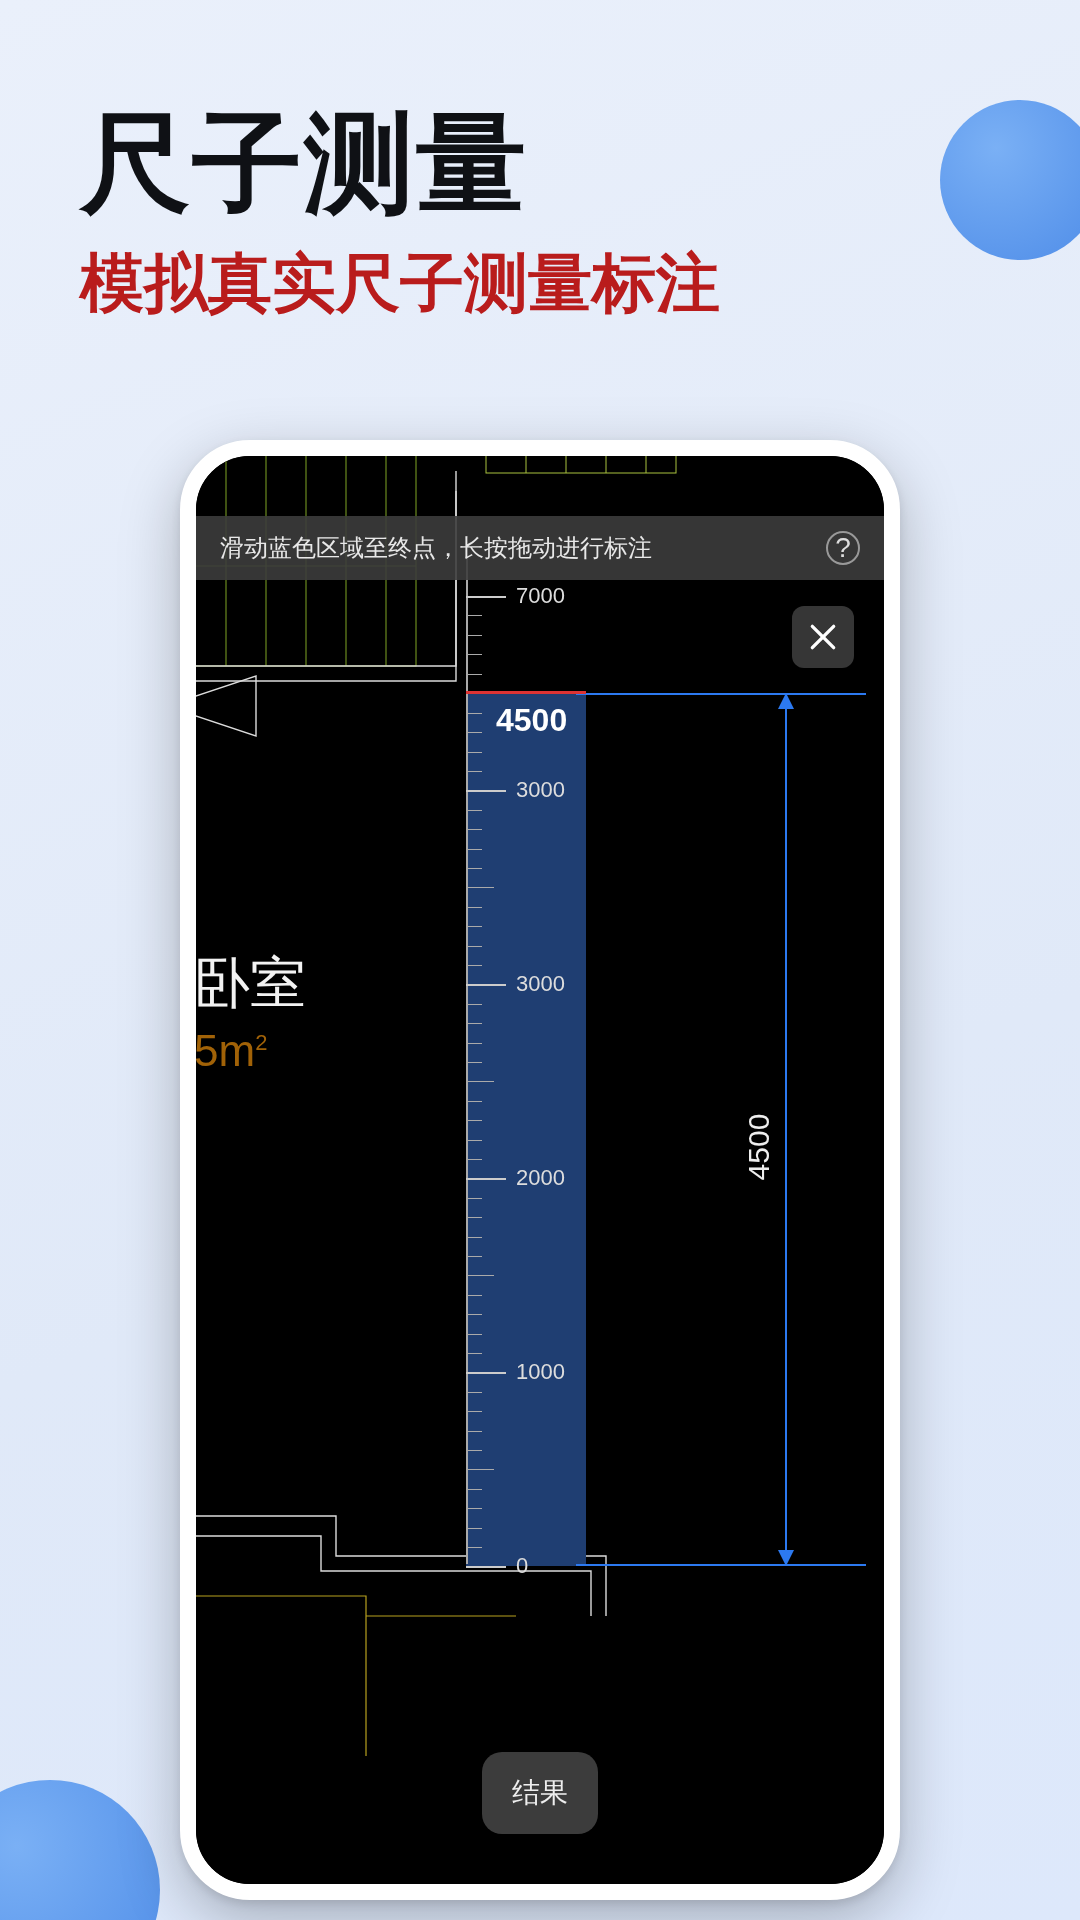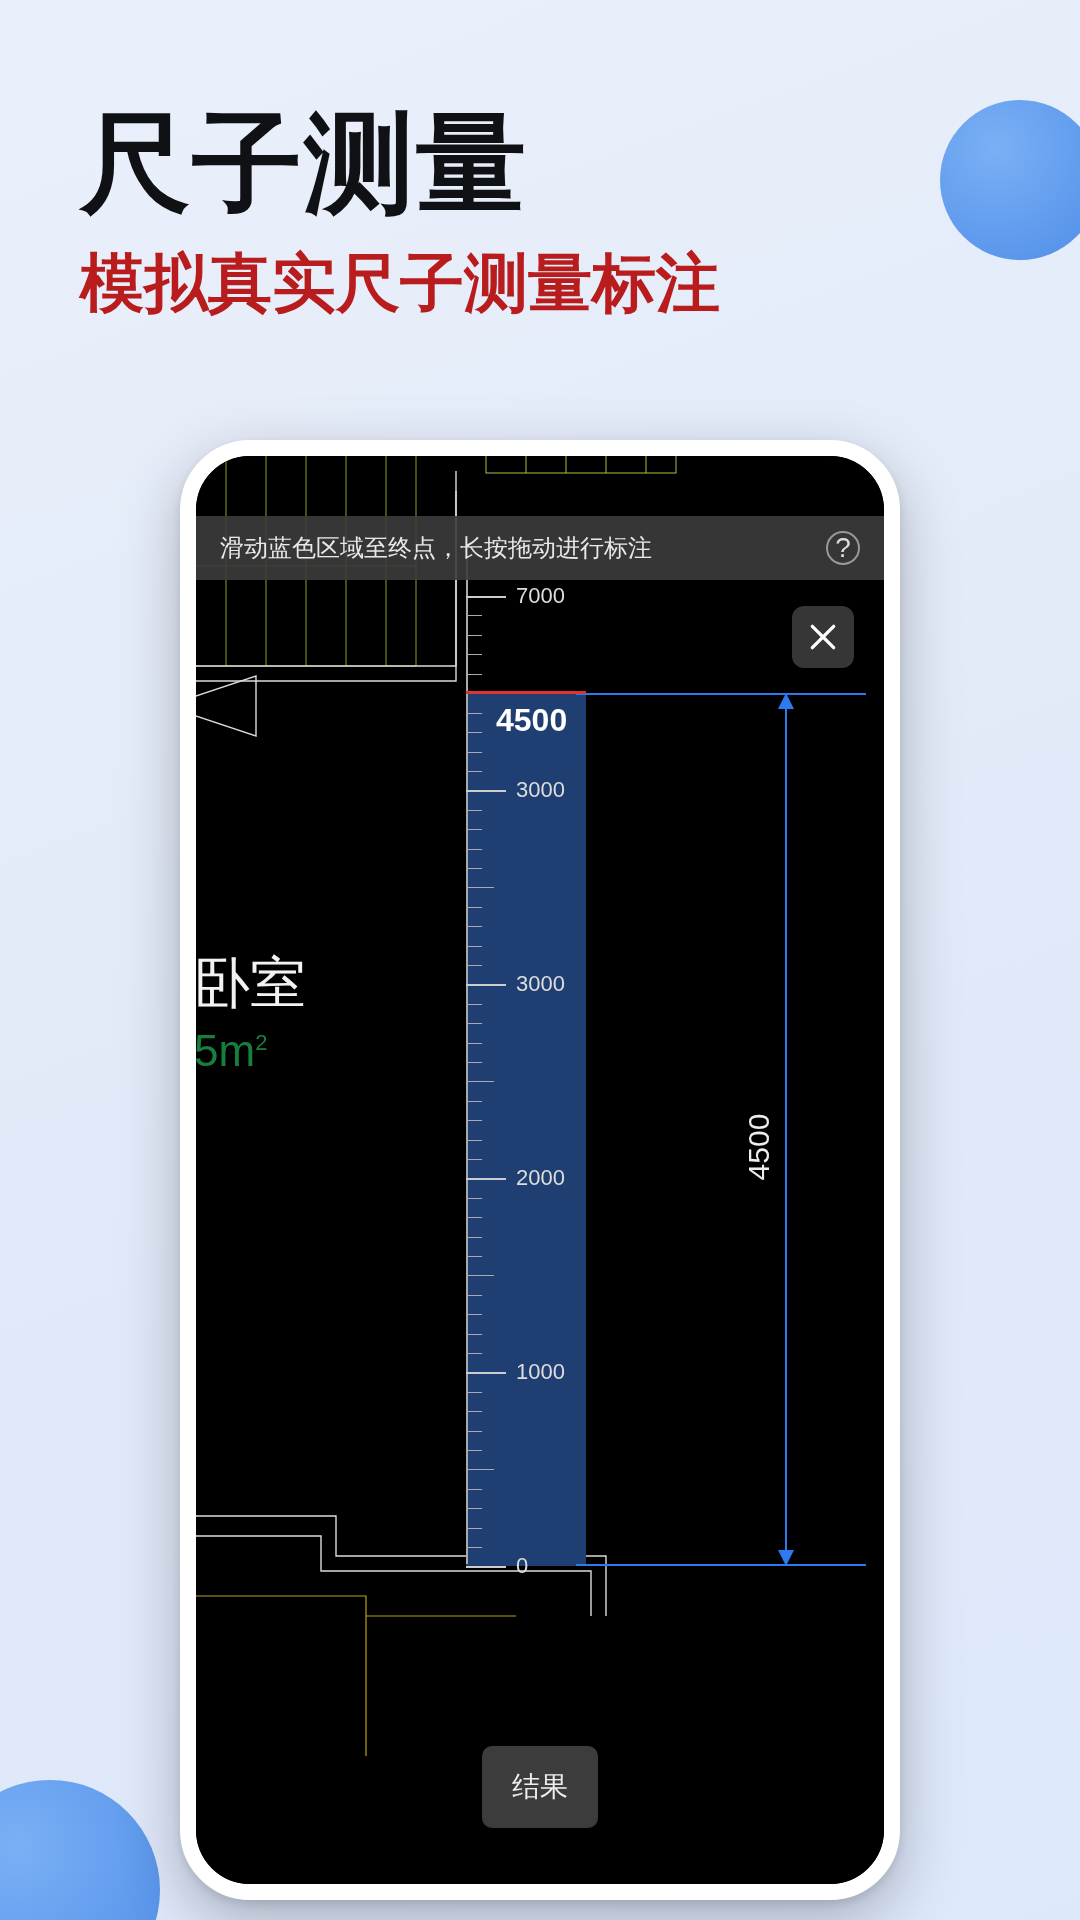--- a/index.html
+++ b/index.html
@@ -170,35 +170,35 @@
 
 .room-label {
   position: absolute;
   color: #f2f2f2;
   font-family: "STKaiti","KaiTi",serif;
   font-size: 56px;
   font-weight: 300;
 }
 .room-area {
   position: absolute;
-  color: #15803d;
+  color: #a16207;
   font-size: 44px;
 }
 .room-area sup { font-size: 22px; vertical-align: super; }
 
 
 .toolbar {
   position: absolute;
-  bottom: 56px;
+  bottom: 50px;
   left: 50%;
   transform: translateX(-50%);
   display: flex;
   gap: 0;
   background: rgba(70,70,70,0.85);
-  border-radius: 10px;
+  border-radius: 20px;
   overflow: hidden;
   z-index: 60;
 }
 .tool-btn {
   color: #eee;
   font-size: 28px;
   padding: 22px 30px;
   border: none;
   background: transparent;
   font-family: inherit;

